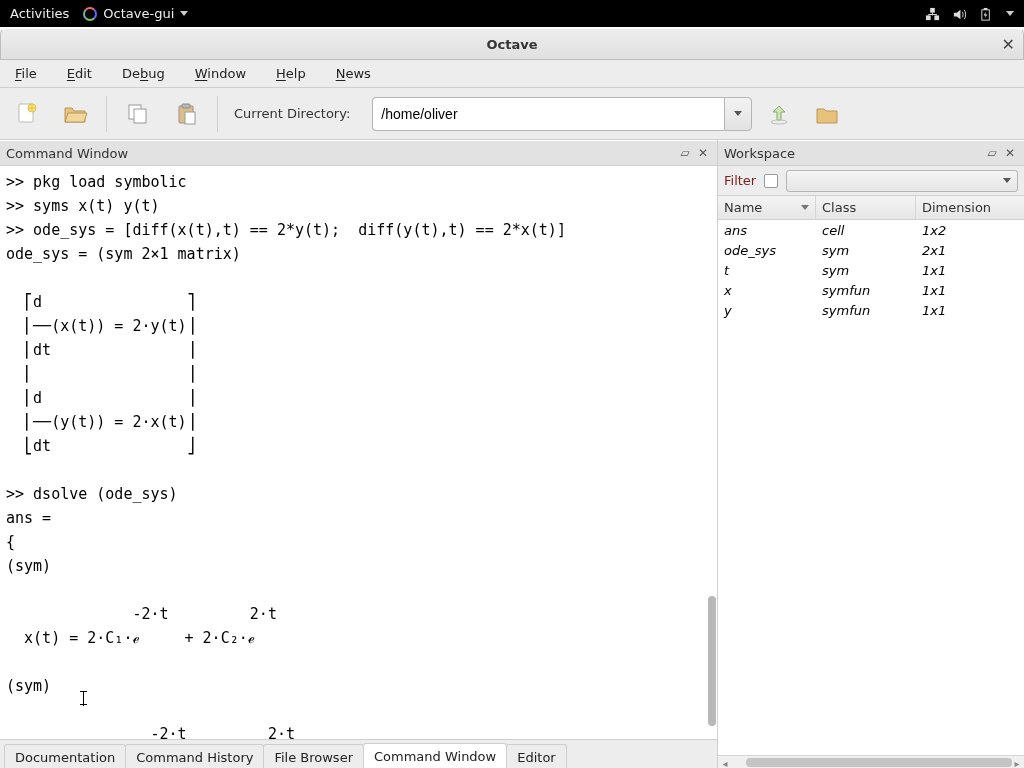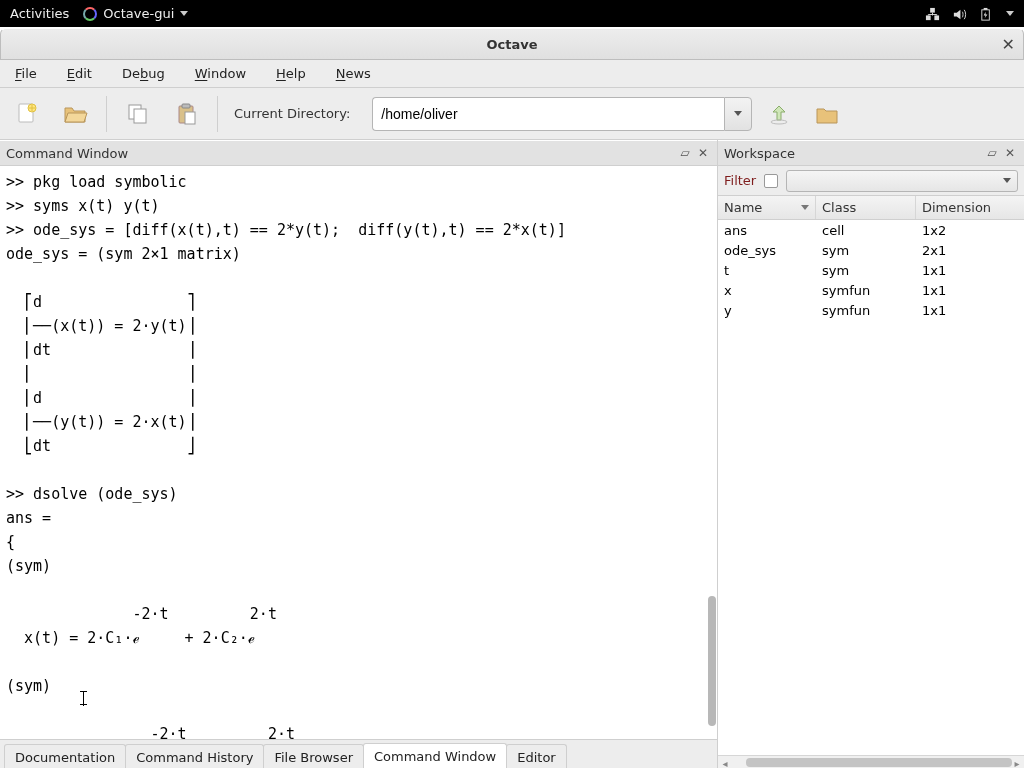--- a/index.html
+++ b/index.html
@@ -55,21 +55,21 @@
   .chk { width:14px; height:14px; border:1px solid #999; background:#fff; border-radius:2px; cursor:pointer;}
   .ws-filter .combo { flex:1; height:22px; border:1px solid #b5b5b5; border-radius:3px; background:linear-gradient(#f5f5f5,#e6e6e6); display:flex; align-items:center; justify-content:flex-end; padding:0 6px; cursor:pointer;}
   
   .ws-table { flex:1; background:#fff; font-size:13px; overflow:hidden; position:relative;}
   .ws-head { display:flex; height:24px; background:linear-gradient(#f4f4f4,#e6e6e6); border-bottom:1px solid #cfcfcf;}
   .ws-head .col { padding:4px 6px; border-right:1px solid #d6d6d6; display:flex; align-items:center; gap:4px; color:#333; cursor:pointer;}
   .ws-head .col:last-child{border-right:0;}
   .col-name{width:98px;}
   .col-class{width:100px;}
   .col-dim{flex:1;}
-  .ws-row { display:flex; height:20px; align-items:center;}
+  .ws-row { display:flex; height:20px; align-items:center;font-style:italic;}
   .ws-row .cell { padding:1px 6px; }
   .ws-row .cell.c1{width:98px;}
   .ws-row .cell.c2{width:100px;}
   .ws-row .cell.c3{flex:1;}
   .ws-hscroll { position:absolute; left:0; right:0; bottom:0; height:14px; background:#f0f0f0; border-top:1px solid #d6d6d6;}
   .ws-hscroll .hthumb { position:absolute; left:28px; right:12px; top:2px; height:9px; background:#c4c4c4; border-radius:4px;}
   .ws-hscroll .harrow { position:absolute; top:0; width:14px; height:14px; display:flex; align-items:center; justify-content:center; color:#888; font-size:10px; cursor:pointer;}
   .ws-hscroll .harrow.l{left:0;} .ws-hscroll .harrow.r{right:0;}
   
   svg { display:block; }

